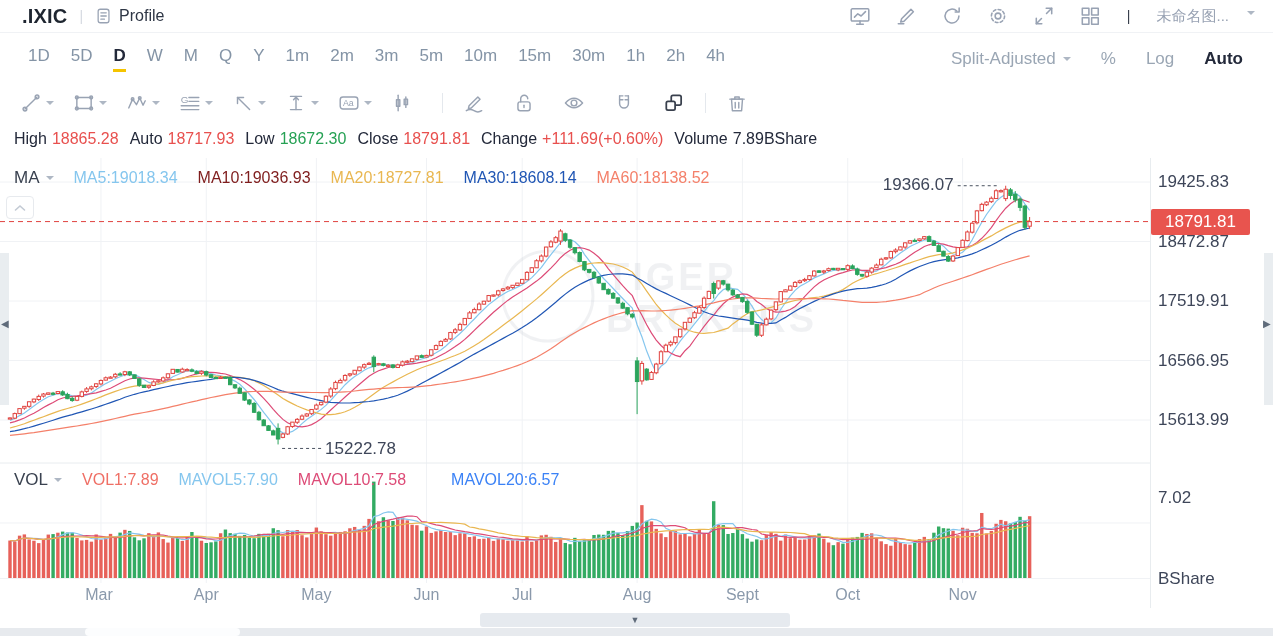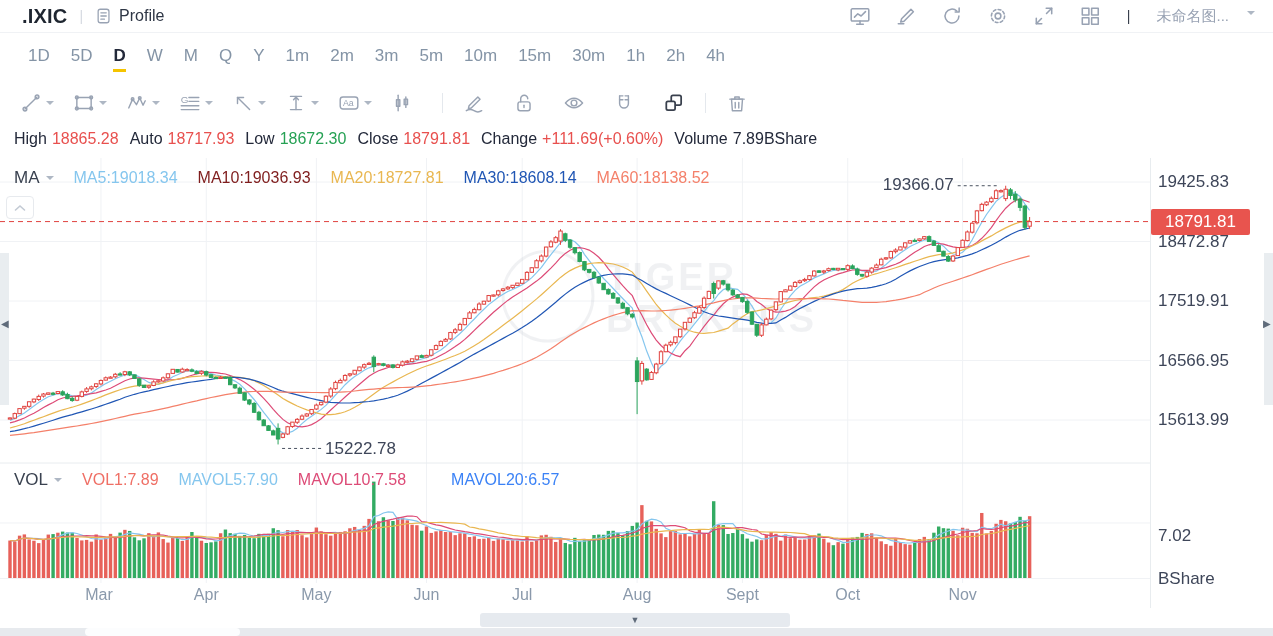--- a/index.html
+++ b/index.html
@@ -45,21 +45,21 @@
   #ma-legend{top:168px;} #vol-legend{top:470px;}
   .legend .ltitle{color:#3a4250;font-size:17px;display:flex;align-items:center;gap:6px;cursor:pointer;}
   #ma-collapse{position:absolute;left:6px;top:196px;width:26px;height:21px;border:1px solid #e7eaee;border-radius:4px;
                display:flex;align-items:center;justify-content:center;background:#fff;cursor:pointer;z-index:5;}
   
   #price-axis{position:absolute;left:1156px;top:0;width:110px;height:612px;z-index:4;cursor:ns-resize;}
   .axlbl{position:absolute;left:2px;font-size:17px;color:#3e4659;}
   #price-badge{position:absolute;left:1151px;width:99px;height:26px;background:#e8544e;border-radius:2px;
                color:#fff;font-size:17px;display:flex;align-items:center;justify-content:center;z-index:6;}
   .month{position:absolute;top:586px;width:60px;text-align:center;font-size:16px;color:#8a99ab;z-index:3;cursor:ew-resize;}
-  #vol-max{position:absolute;left:1158px;top:526px;font-size:17px;color:#3e4659;}
+  #vol-max{position:absolute;left:1158px;top:488px;font-size:17px;color:#3e4659;}
   #vol-unit{position:absolute;left:1158px;top:569px;font-size:17px;color:#3e4659;}
   
   #bottom-pill{position:absolute;left:480px;top:613px;width:310px;height:14px;background:#e6eaef;border-radius:3px;
                display:flex;align-items:center;justify-content:center;color:#5f6b7a;font-size:9px;cursor:pointer;z-index:4;}
   #bottom-strip{position:absolute;left:0;top:628px;width:1273px;height:8px;background:#e7eaee;z-index:4;}
   #bottom-tab{position:absolute;left:85px;top:628px;width:155px;height:8px;background:#fcfdfe;border-radius:4px;z-index:5;}
   .edge-strip{position:absolute;top:253px;width:9px;height:152px;background:#e9edf0;z-index:4;}
   .edge-arrow{position:absolute;top:317px;font-size:10px;color:#5f6b7a;z-index:5;cursor:pointer;line-height:14px;}
   #chart-svg{position:absolute;left:0;top:155px;z-index:1;cursor:crosshair;}
 </style>
@@ -144,20 +144,29 @@
       <span class="tf">2m</span>
       <span class="tf">3m</span>
       <span class="tf">5m</span>
       <span class="tf">10m</span>
       <span class="tf">15m</span>
       <span class="tf">30m</span>
       <span class="tf">1h</span>
       <span class="tf">2h</span>
       <span class="tf">4h</span>
     </span>
+  <span id="tf-right">
+    <span id="adjust-mode">
+      <span>Split-Adjusted</span>
+      <span class="caret"></span>
+    </span>
+    <span class="tf-opt">%</span>
+    <span class="tf-opt">Log</span>
+    <span class="tf-opt active">Auto</span>
+  </span>
 </div>
 
 <div id="toolbar">
   <span class="tgroup">
       <span class="ticon">
     <svg viewBox="0 0 20 20">
           <line x1="4.5" y1="15.5" x2="15.5" y2="4.5"></line>
           <circle cx="4.5" cy="15.5" r="1.7"></circle>
           <circle cx="15.5" cy="4.5" r="1.7"></circle>
         </svg>

